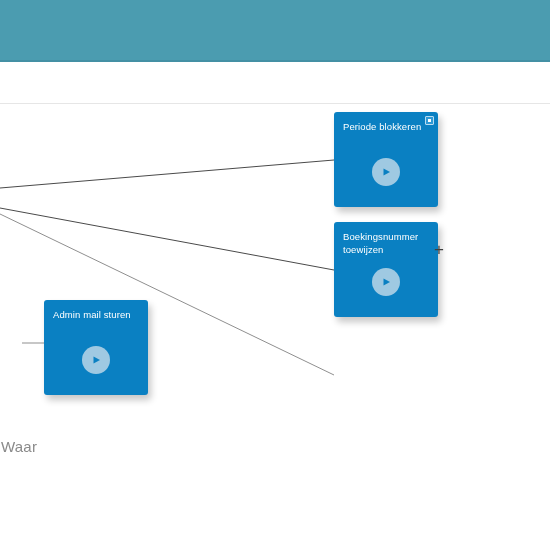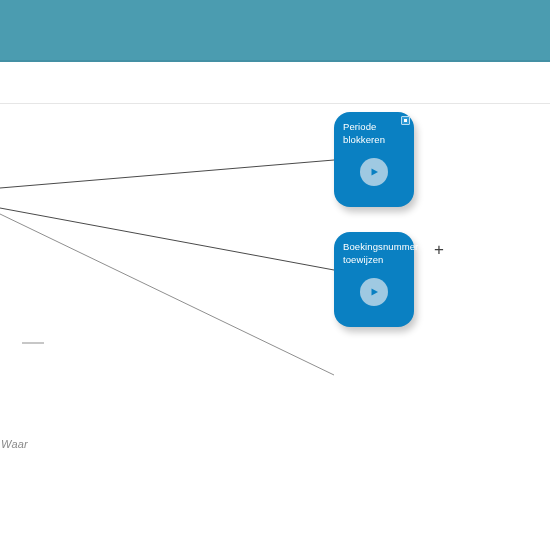--- a/index.html
+++ b/index.html
@@ -67,24 +67,24 @@
     left: 0;
     top: 0;
     width: 550px;
     height: 446px;
     pointer-events: none;
   }
 
   
   .node {
     position: absolute;
-    width: 80px;
+    width: 104px;
     height: 95px;
     background: #0a80c2;
-    border-radius: 16px;
+    border-radius: 3px;
     box-shadow: 3px 5px 7px rgba(0,0,0,0.22);
     color: #ffffff;
   }
   .node-title {
     position: absolute;
     left: 9px;
     top: 8px;
     right: 8px;
     font-size: 9.5px;
     line-height: 13px;
@@ -136,22 +136,21 @@
     color: #3f3f3f;
     font-size: 17px;
     line-height: 16px;
     text-align: center;
     font-family: "Liberation Sans", sans-serif;
   }
   .edge-label {
     position: absolute;
     left: 1px;
     top: 334px;
-    font-size: 11px;
-    font-style: italic;
+    font-size: 15px;
     color: #8a8a8a;
     letter-spacing: 0.2px;
   }
 </style>
 </head>
 <body>
 
 <div id="app">
 
   <div class="topbar">
@@ -180,29 +179,37 @@
       <div class="node-play">
         <svg width="12" height="12" viewBox="0 0 12 12" aria-hidden="true">
           <polygon points="3.5,2.4 10,6 3.5,9.6" fill="#0a80c2"></polygon>
         </svg>
       </div>
       <div class="node-badge">
           <i></i>
         </div>
     </div>
 
-    <div class="node" style="left:334px; top:128px;">
+    <div class="node" style="left:334px; top:118px;">
       <div class="node-title">Boekingsnummer toewijzen</div>
       <div class="node-play">
         <svg width="12" height="12" viewBox="0 0 12 12" aria-hidden="true">
           <polygon points="3.5,2.4 10,6 3.5,9.6" fill="#0a80c2"></polygon>
         </svg>
       </div>
     </div>
 
 
+    <div class="node" style="left:44px; top:196px;">
+      <div class="node-title">Admin mail sturen</div>
+      <div class="node-play">
+        <svg width="12" height="12" viewBox="0 0 12 12" aria-hidden="true">
+          <polygon points="3.5,2.4 10,6 3.5,9.6" fill="#0a80c2"></polygon>
+        </svg>
+      </div>
+    </div>
 
     <div class="plus-handle">+</div>
 
     <div class="edge-label">Waar</div>
 
   </div>
 </div>
 
 </body></html>

